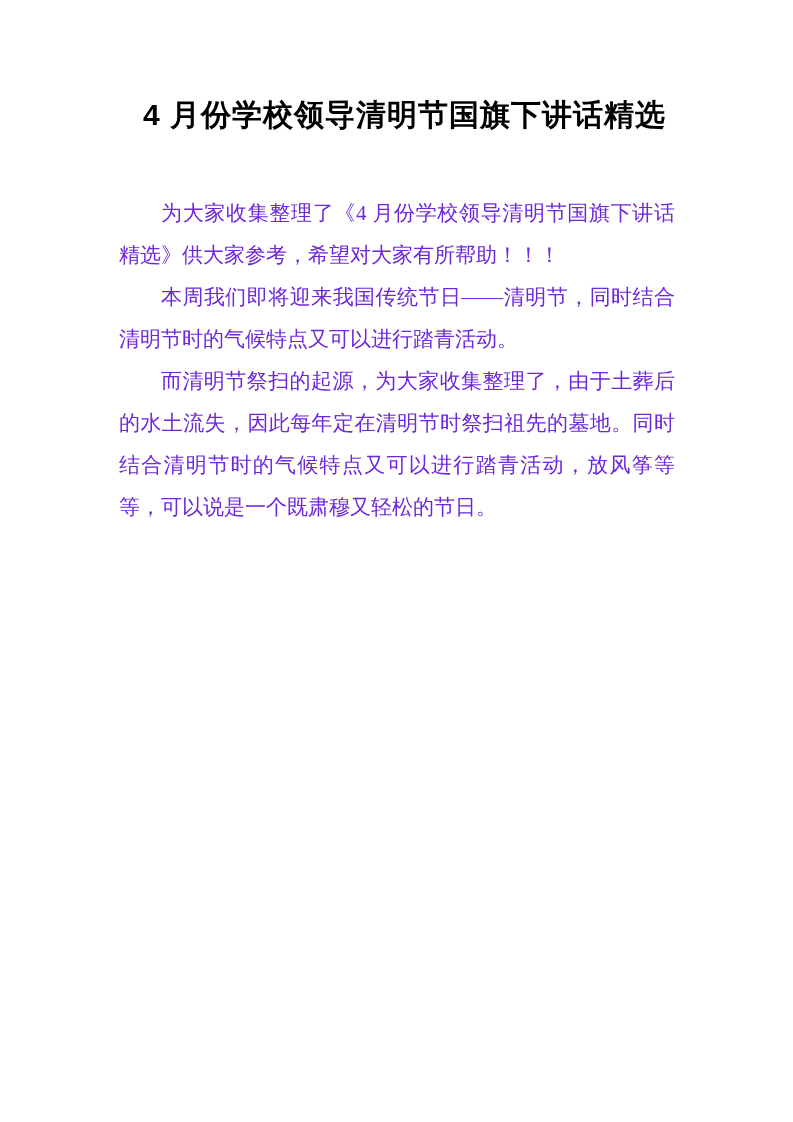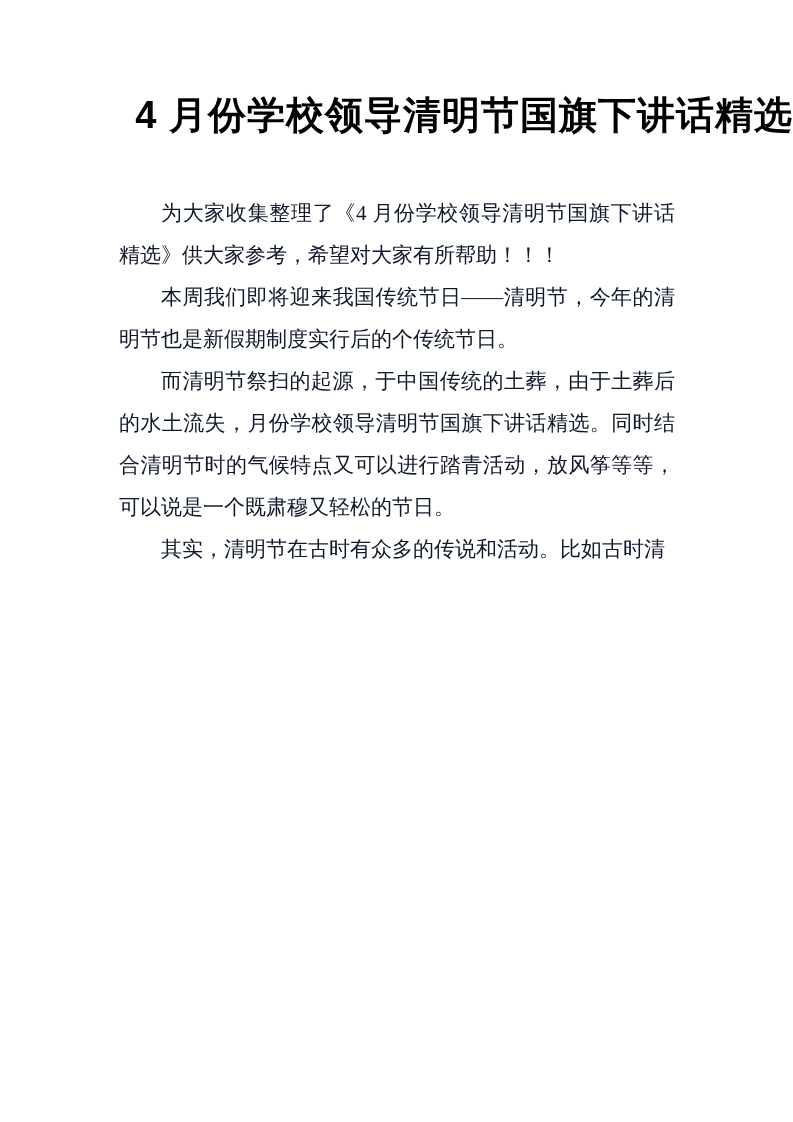--- a/index.html
+++ b/index.html
@@ -11,48 +11,47 @@
     position: relative;
     width: 793px;
     height: 1122px;
     background: #ffffff;
     overflow: hidden;
     color: #000000;
   }
   .doc-title {
     margin: 96px 0 0 16px;
     padding: 0;
-    text-align: right;
+    text-align: center;
     font-family: "Liberation Sans", "DejaVu Sans", sans-serif;
     font-weight: bold;
-    font-size: 38px;
+    font-size: 30px;
     line-height: 38px;
     letter-spacing: 1px;
     color: #000000;
   }
   .doc-body {
     margin: 58px 0 0 119px;
     width: 556px;
     font-family: "Liberation Serif", "DejaVu Serif", serif;
     font-size: 21px;
     line-height: 42px;
     text-align: justify;
-    color: #0f172a;
+    color: #6d28d9;
   }
   .doc-body p {
     margin: 0;
     padding: 0;
     text-indent: 2em;
   }
 </style>
 </head>
 <body>
 
 <div class="page">
   <h1 class="doc-title">4 月份学校领导清明节国旗下讲话精选</h1>
 
   <div class="doc-body">
     <p>为大家收集整理了《4 月份学校领导清明节国旗下讲话精选》供大家参考，希望对大家有所帮助！！！</p>
-    <p>本周我们即将迎来我国传统节日——清明节，今年的清明节也是新假期制度实行后的个传统节日。</p>
-    <p>而清明节祭扫的起源，于中国传统的土葬，由于土葬后的水土流失，月份学校领导清明节国旗下讲话精选。同时结合清明节时的气候特点又可以进行踏青活动，放风筝等等，可以说是一个既肃穆又轻松的节日。</p>
-    <p>其实，清明节在古时有众多的传说和活动。比如古时清</p>
+    <p>本周我们即将迎来我国传统节日——清明节，同时结合清明节时的气候特点又可以进行踏青活动。</p>
+    <p>而清明节祭扫的起源，为大家收集整理了，由于土葬后的水土流失，因此每年定在清明节时祭扫祖先的墓地。同时结合清明节时的气候特点又可以进行踏青活动，放风筝等等，可以说是一个既肃穆又轻松的节日。</p>
   </div>
 </div>
 
 </body></html>

